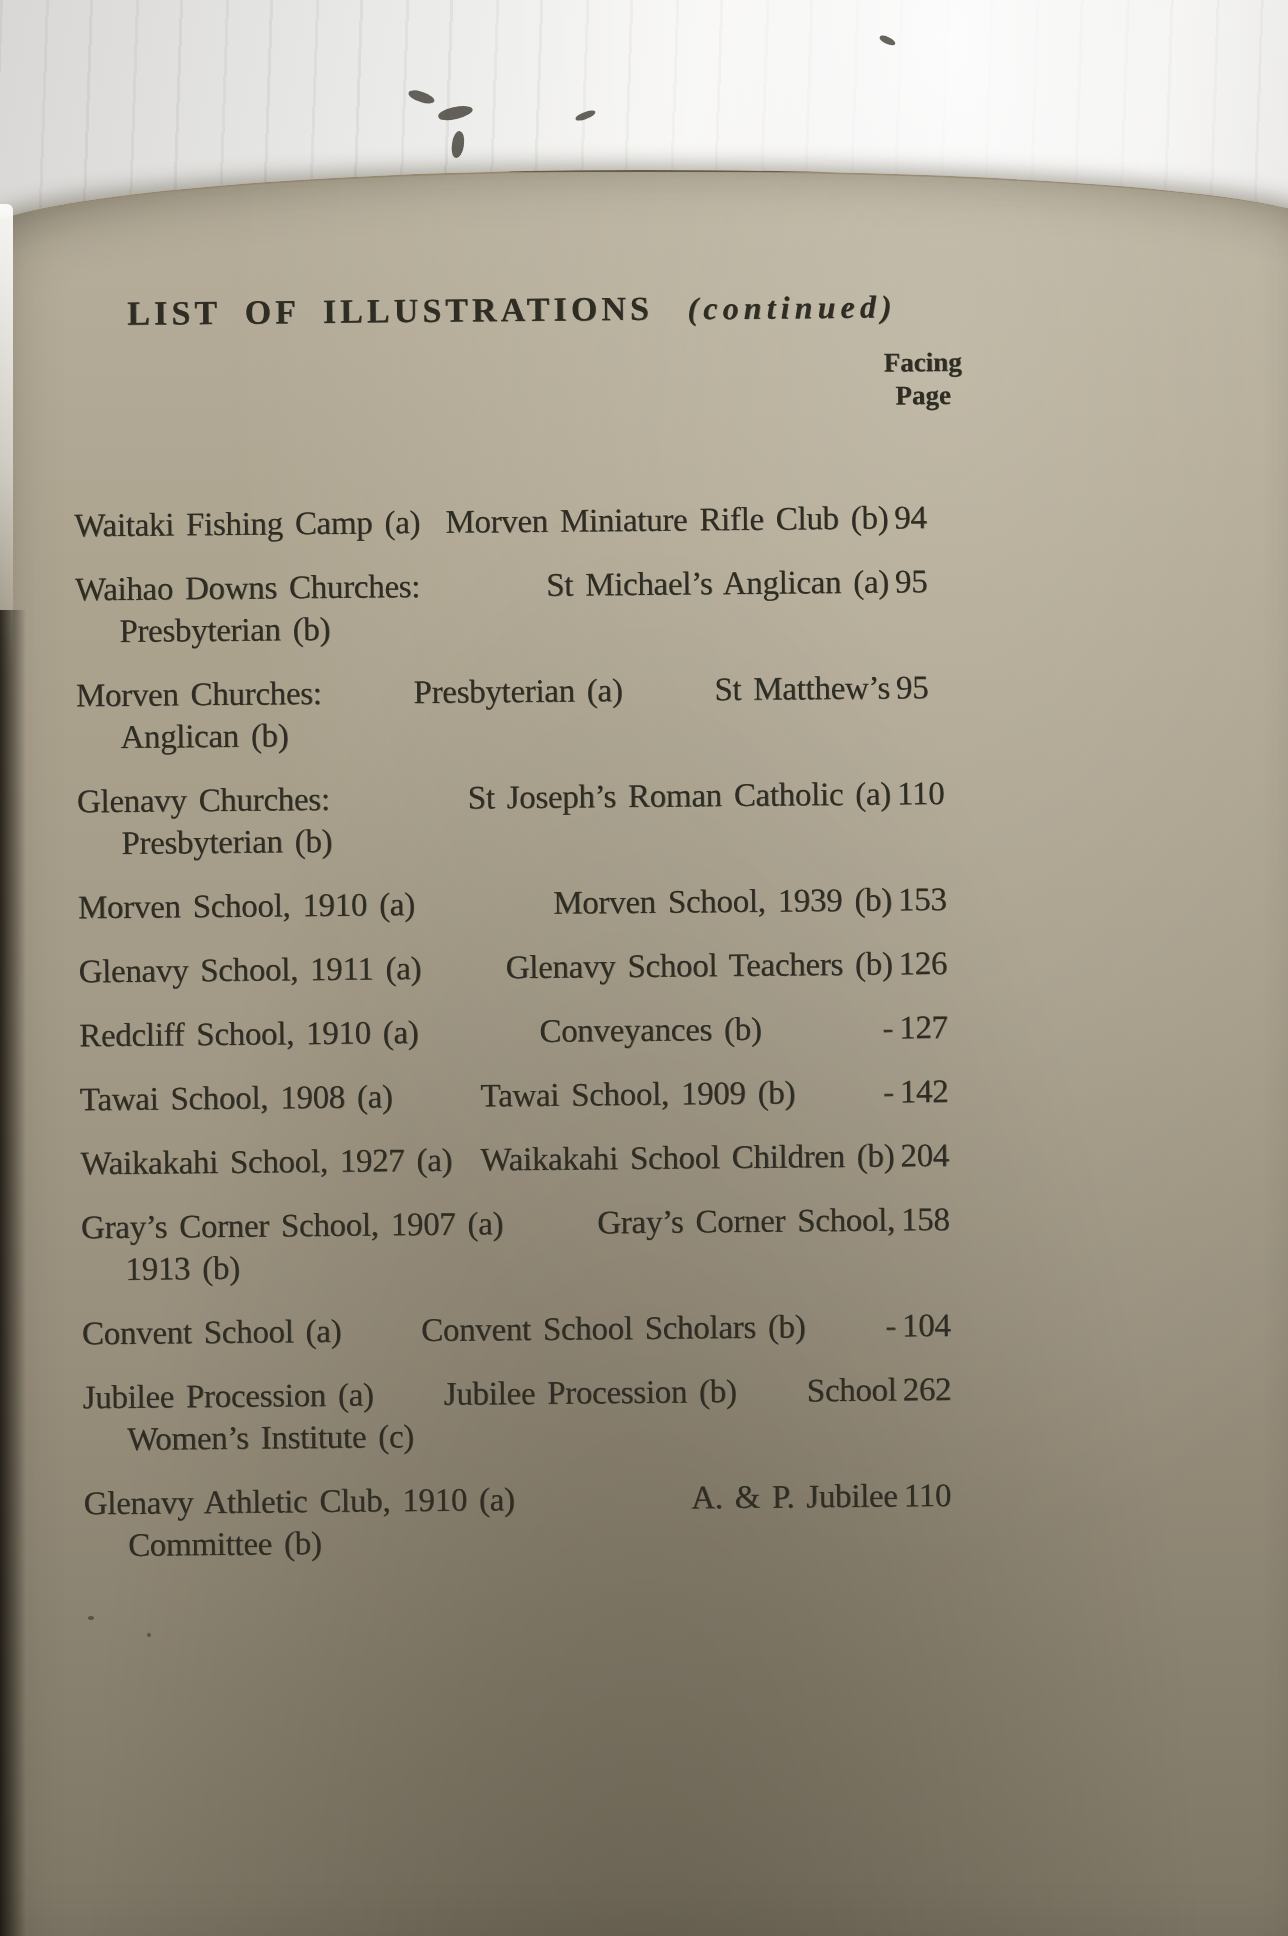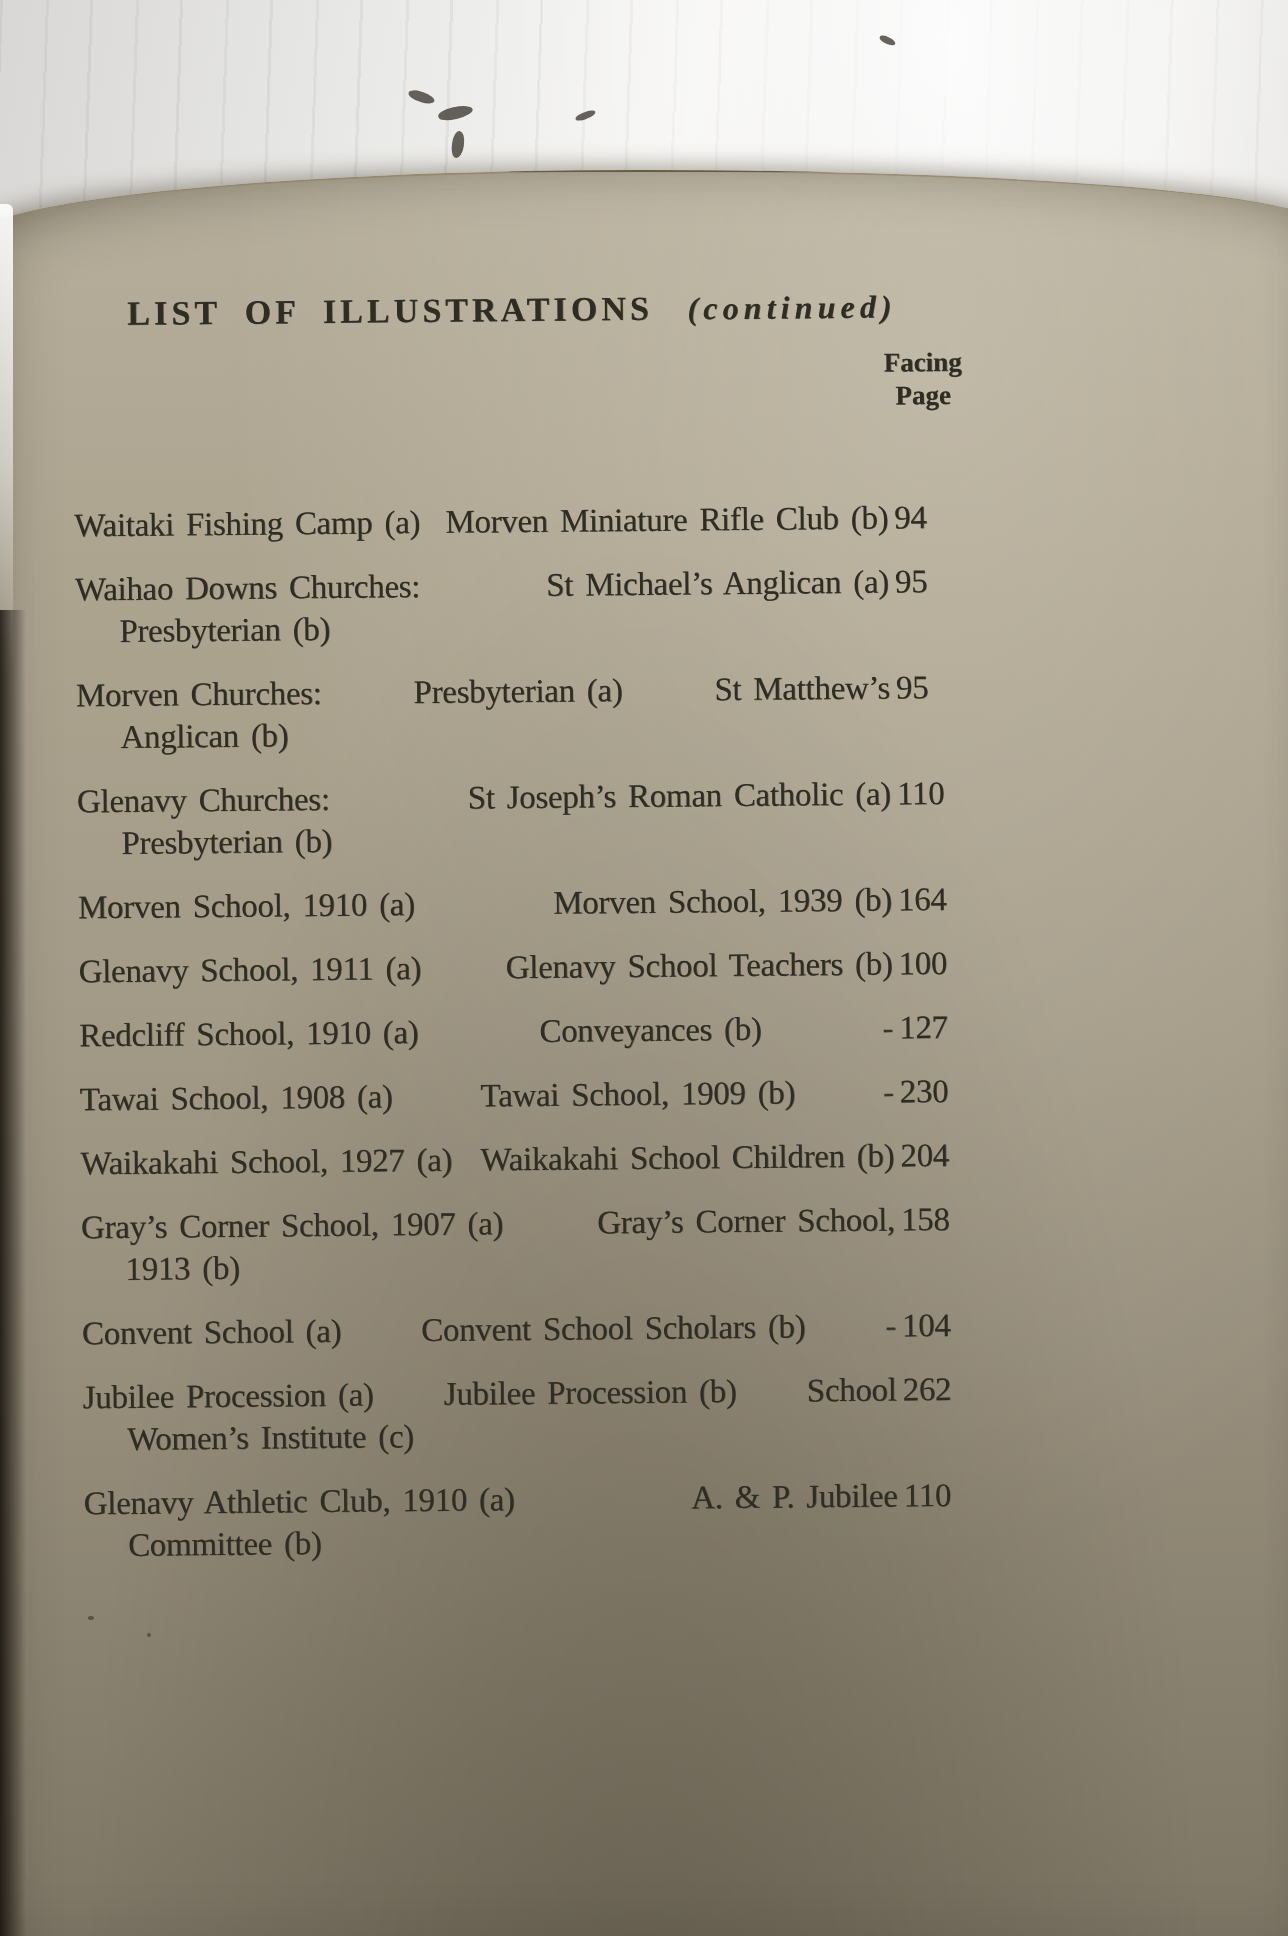--- a/index.html
+++ b/index.html
@@ -152,31 +152,31 @@
         <div class="entry-page">110</div>
       </div>
 
       <div class="entry">
         <div class="entry-main">
           <div class="line1">
             <span class="part">Morven School, 1910 (a)</span>
             <span class="part">Morven School, 1939 (b)</span>
           </div>
         </div>
-        <div class="entry-page">164</div>
+        <div class="entry-page">153</div>
       </div>
 
       <div class="entry">
         <div class="entry-main">
           <div class="line1">
             <span class="part">Glenavy School, 1911 (a)</span>
             <span class="part">Glenavy School Teachers (b)</span>
           </div>
         </div>
-        <div class="entry-page">100</div>
+        <div class="entry-page">126</div>
       </div>
 
       <div class="entry">
         <div class="entry-main">
           <div class="line1">
             <span class="part">Redcliff School, 1910 (a)</span>
             <span class="part">Conveyances (b)</span>
             <span class="dash">-</span>
           </div>
         </div>
@@ -184,21 +184,21 @@
       </div>
 
       <div class="entry">
         <div class="entry-main">
           <div class="line1">
             <span class="part">Tawai School, 1908 (a)</span>
             <span class="part">Tawai School, 1909 (b)</span>
             <span class="dash">-</span>
           </div>
         </div>
-        <div class="entry-page">230</div>
+        <div class="entry-page">142</div>
       </div>
 
       <div class="entry">
         <div class="entry-main">
           <div class="line1">
             <span class="part">Waikakahi School, 1927 (a)</span>
             <span class="part">Waikakahi School Children (b)</span>
           </div>
         </div>
         <div class="entry-page">204</div>

